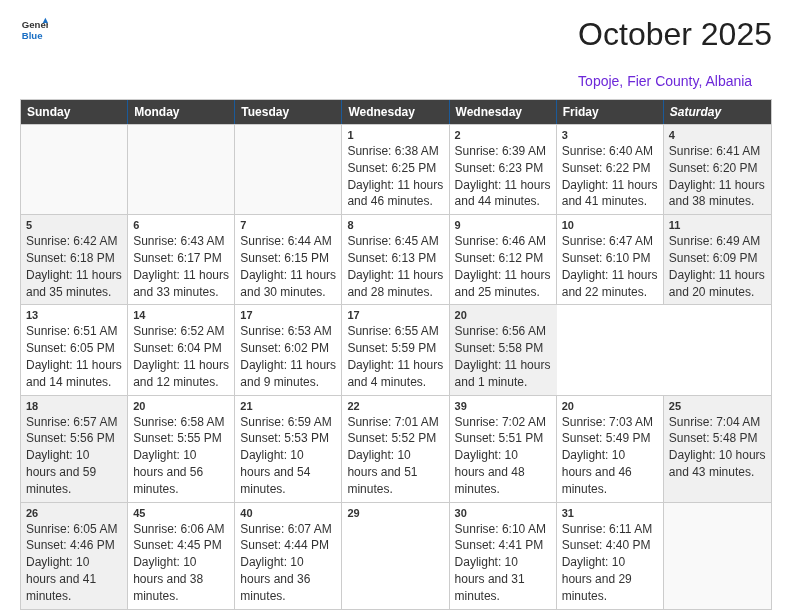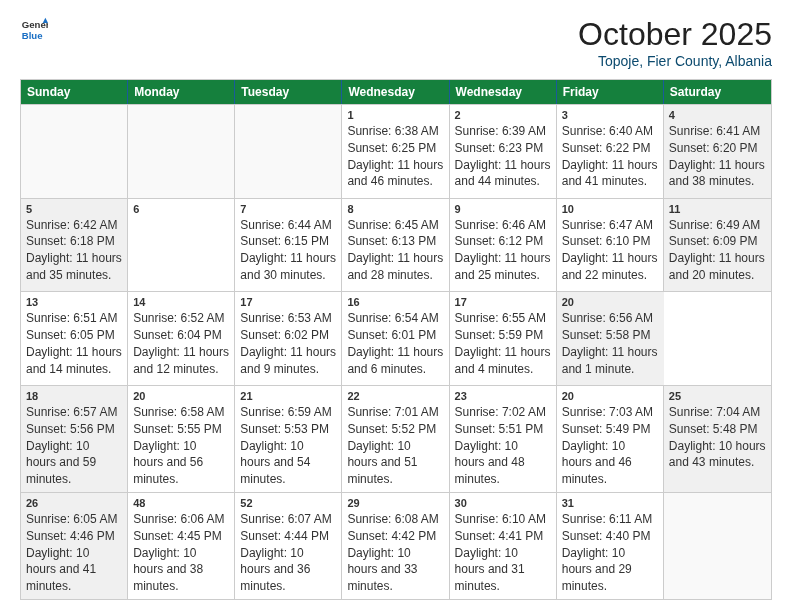--- a/index.html
+++ b/index.html
@@ -26,51 +26,52 @@
     .logo {
       display: flex;
       align-items: center;
     }
     .logo-icon {
       width: 28px;
       height: 28px;
       margin-right: 4px;
     }
     .title-block {
-      text-align: right;
+      text-align: left;
     }
     .month-title {
       font-size: 32px;
       font-weight: normal;
       color: #222;
     }
     .subtitle {
       font-size: 14px;
-      color: #0c4a6e;
+      color: #6d28d9;
+      margin-top: 20px;
     }
     .calendar {
       flex: 1;
       display: flex;
       flex-direction: column;
       border: 1px solid #ccc;
     }
     .cal-header {
       display: grid;
       grid-template-columns: repeat(7, 1fr);
-      background: #15803d;
+      background: #404040;
     }
     .cal-header-cell {
       color: #fff;
       font-size: 12px;
       font-weight: bold;
       padding: 5px 6px;
       text-align: left;
       border-right: 1px solid #1a5a9a;
     }
-    .cal-header-cell:last-child { border-right: none; }
+    .cal-header-cell:last-child { border-right: none; font-style: italic; }
     .cal-body {
       flex: 1;
       display: flex;
       flex-direction: column;
     }
     .cal-row {
       display: grid;
       grid-template-columns: repeat(7, 1fr);
       flex: 1;
       border-top: 1px solid #ccc;
@@ -131,48 +132,47 @@
           <div class="cal-cell empty"></div>
           <div class="cal-cell empty"></div>
           <div class="cal-cell empty"></div>
           <div class="cal-cell"><span class="day-number">1</span><span class="cell-text">Sunrise: 6:38 AM<br>Sunset: 6:25 PM<br>Daylight: 11 hours and 46 minutes.</span></div>
           <div class="cal-cell"><span class="day-number">2</span><span class="cell-text">Sunrise: 6:39 AM<br>Sunset: 6:23 PM<br>Daylight: 11 hours and 44 minutes.</span></div>
           <div class="cal-cell"><span class="day-number">3</span><span class="cell-text">Sunrise: 6:40 AM<br>Sunset: 6:22 PM<br>Daylight: 11 hours and 41 minutes.</span></div>
           <div class="cal-cell shaded"><span class="day-number">4</span><span class="cell-text">Sunrise: 6:41 AM<br>Sunset: 6:20 PM<br>Daylight: 11 hours and 38 minutes.</span></div>
         </div>
         <div class="cal-row">
           <div class="cal-cell shaded"><span class="day-number">5</span><span class="cell-text">Sunrise: 6:42 AM<br>Sunset: 6:18 PM<br>Daylight: 11 hours and 35 minutes.</span></div>
-          <div class="cal-cell"><span class="day-number">6</span></div>
+          <div class="cal-cell"><span class="day-number">6</span><span class="cell-text">Sunrise: 6:43 AM<br>Sunset: 6:17 PM<br>Daylight: 11 hours and 33 minutes.</span></div>
           <div class="cal-cell"><span class="day-number">7</span><span class="cell-text">Sunrise: 6:44 AM<br>Sunset: 6:15 PM<br>Daylight: 11 hours and 30 minutes.</span></div>
           <div class="cal-cell"><span class="day-number">8</span><span class="cell-text">Sunrise: 6:45 AM<br>Sunset: 6:13 PM<br>Daylight: 11 hours and 28 minutes.</span></div>
           <div class="cal-cell"><span class="day-number">9</span><span class="cell-text">Sunrise: 6:46 AM<br>Sunset: 6:12 PM<br>Daylight: 11 hours and 25 minutes.</span></div>
           <div class="cal-cell"><span class="day-number">10</span><span class="cell-text">Sunrise: 6:47 AM<br>Sunset: 6:10 PM<br>Daylight: 11 hours and 22 minutes.</span></div>
           <div class="cal-cell shaded"><span class="day-number">11</span><span class="cell-text">Sunrise: 6:49 AM<br>Sunset: 6:09 PM<br>Daylight: 11 hours and 20 minutes.</span></div>
         </div>
         <div class="cal-row">
           <div class="cal-cell"><span class="day-number">13</span><span class="cell-text">Sunrise: 6:51 AM<br>Sunset: 6:05 PM<br>Daylight: 11 hours and 14 minutes.</span></div>
           <div class="cal-cell"><span class="day-number">14</span><span class="cell-text">Sunrise: 6:52 AM<br>Sunset: 6:04 PM<br>Daylight: 11 hours and 12 minutes.</span></div>
           <div class="cal-cell"><span class="day-number">17</span><span class="cell-text">Sunrise: 6:53 AM<br>Sunset: 6:02 PM<br>Daylight: 11 hours and 9 minutes.</span></div>
-          <div class="cal-cell"><span class="day-number">16</span><span class="cell-text">Sunrise: 6:54 AM<br>Sunset: 6:01 PM<br>Daylight: 11 hours and 6 minutes.</span></div>
           <div class="cal-cell"><span class="day-number">17</span><span class="cell-text">Sunrise: 6:55 AM<br>Sunset: 5:59 PM<br>Daylight: 11 hours and 4 minutes.</span></div>
           <div class="cal-cell shaded"><span class="day-number">20</span><span class="cell-text">Sunrise: 6:56 AM<br>Sunset: 5:58 PM<br>Daylight: 11 hours and 1 minute.</span></div>
         </div>
         <div class="cal-row">
           <div class="cal-cell shaded"><span class="day-number">18</span><span class="cell-text">Sunrise: 6:57 AM<br>Sunset: 5:56 PM<br>Daylight: 10 hours and 59 minutes.</span></div>
           <div class="cal-cell"><span class="day-number">20</span><span class="cell-text">Sunrise: 6:58 AM<br>Sunset: 5:55 PM<br>Daylight: 10 hours and 56 minutes.</span></div>
           <div class="cal-cell"><span class="day-number">21</span><span class="cell-text">Sunrise: 6:59 AM<br>Sunset: 5:53 PM<br>Daylight: 10 hours and 54 minutes.</span></div>
           <div class="cal-cell"><span class="day-number">22</span><span class="cell-text">Sunrise: 7:01 AM<br>Sunset: 5:52 PM<br>Daylight: 10 hours and 51 minutes.</span></div>
-          <div class="cal-cell"><span class="day-number">23</span><span class="cell-text">Sunrise: 7:02 AM<br>Sunset: 5:51 PM<br>Daylight: 10 hours and 48 minutes.</span></div>
+          <div class="cal-cell"><span class="day-number">39</span><span class="cell-text">Sunrise: 7:02 AM<br>Sunset: 5:51 PM<br>Daylight: 10 hours and 48 minutes.</span></div>
           <div class="cal-cell"><span class="day-number">20</span><span class="cell-text">Sunrise: 7:03 AM<br>Sunset: 5:49 PM<br>Daylight: 10 hours and 46 minutes.</span></div>
           <div class="cal-cell shaded"><span class="day-number">25</span><span class="cell-text">Sunrise: 7:04 AM<br>Sunset: 5:48 PM<br>Daylight: 10 hours and 43 minutes.</span></div>
         </div>
         <div class="cal-row">
           <div class="cal-cell shaded"><span class="day-number">26</span><span class="cell-text">Sunrise: 6:05 AM<br>Sunset: 4:46 PM<br>Daylight: 10 hours and 41 minutes.</span></div>
-          <div class="cal-cell"><span class="day-number">48</span><span class="cell-text">Sunrise: 6:06 AM<br>Sunset: 4:45 PM<br>Daylight: 10 hours and 38 minutes.</span></div>
-          <div class="cal-cell"><span class="day-number">52</span><span class="cell-text">Sunrise: 6:07 AM<br>Sunset: 4:44 PM<br>Daylight: 10 hours and 36 minutes.</span></div>
-          <div class="cal-cell"><span class="day-number">29</span><span class="cell-text">Sunrise: 6:08 AM<br>Sunset: 4:42 PM<br>Daylight: 10 hours and 33 minutes.</span></div>
+          <div class="cal-cell"><span class="day-number">45</span><span class="cell-text">Sunrise: 6:06 AM<br>Sunset: 4:45 PM<br>Daylight: 10 hours and 38 minutes.</span></div>
+          <div class="cal-cell"><span class="day-number">40</span><span class="cell-text">Sunrise: 6:07 AM<br>Sunset: 4:44 PM<br>Daylight: 10 hours and 36 minutes.</span></div>
+          <div class="cal-cell"><span class="day-number">29</span></div>
           <div class="cal-cell"><span class="day-number">30</span><span class="cell-text">Sunrise: 6:10 AM<br>Sunset: 4:41 PM<br>Daylight: 10 hours and 31 minutes.</span></div>
           <div class="cal-cell"><span class="day-number">31</span><span class="cell-text">Sunrise: 6:11 AM<br>Sunset: 4:40 PM<br>Daylight: 10 hours and 29 minutes.</span></div>
           <div class="cal-cell empty"></div>
         </div>
       </div>
   </div>
 </div>
 
 </body></html>

